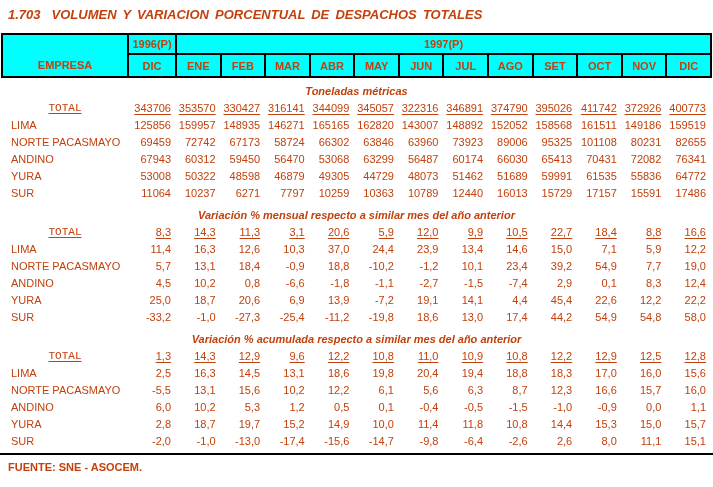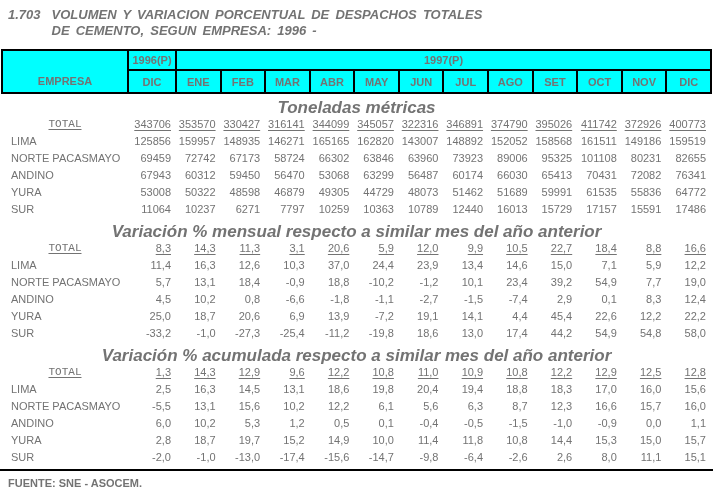--- a/index.html
+++ b/index.html
@@ -1,21 +1,21 @@
 <!DOCTYPE html>
 <html><head>
 <meta charset="utf-8">
 <style>
   html, body { margin: 0; padding: 0; background: #ffffff; }
   .page {
     position: relative;
     width: 713px;
     height: 487px;
     background: #ffffff;
-    color: #737373;
+    color: #c2410c;
     font-family: "Liberation Sans", sans-serif;
     overflow: hidden;
   }
   
   .title-block {
     display: flex;
     align-items: flex-start;
     padding: 7px 0 0 8px;
     font-weight: bold;
     font-style: italic;
@@ -47,21 +47,21 @@
   th.empresa { vertical-align: bottom; padding-bottom: 5px; }
   
   tbody td {
     font-size: 11px;
     line-height: 13px;
     padding: 0;
     vertical-align: middle;
   }
   td.section-heading {
     text-align: center;
-    font-size: 17px;
+    font-size: 11px;
     font-weight: bold;
     font-style: italic;
     padding: 7px 0 2px 0;
   }
   tr.data-row { height: 17px; }
   td.label { text-align: left; padding-left: 9px; white-space: nowrap; }
   td.total-label { text-align: center; padding-left: 0; font-family: Liberation Mono, monospace; }
   td.num { text-align: right; padding-right: 5px; white-space: nowrap; }
   tr.total-row td { text-decoration: underline; text-underline-offset: 2px; }
   
@@ -78,21 +78,20 @@
 </style>
 </head>
 <body>
 
 <div class="page">
 
   <div class="title-block">
     <span class="title-num">1.703</span>
     <span class="title-lines">
       <div class="title-line">VOLUMEN Y VARIACION PORCENTUAL DE DESPACHOS TOTALES</div>
-      <div class="title-line">DE CEMENTO, SEGUN EMPRESA: 1996 -</div>
     </span>
   </div>
 
   <table class="grid">
     <colgroup>
       <col class="c-label">
       <col class="c-dic96">
       <col>
         <col>
         <col>

